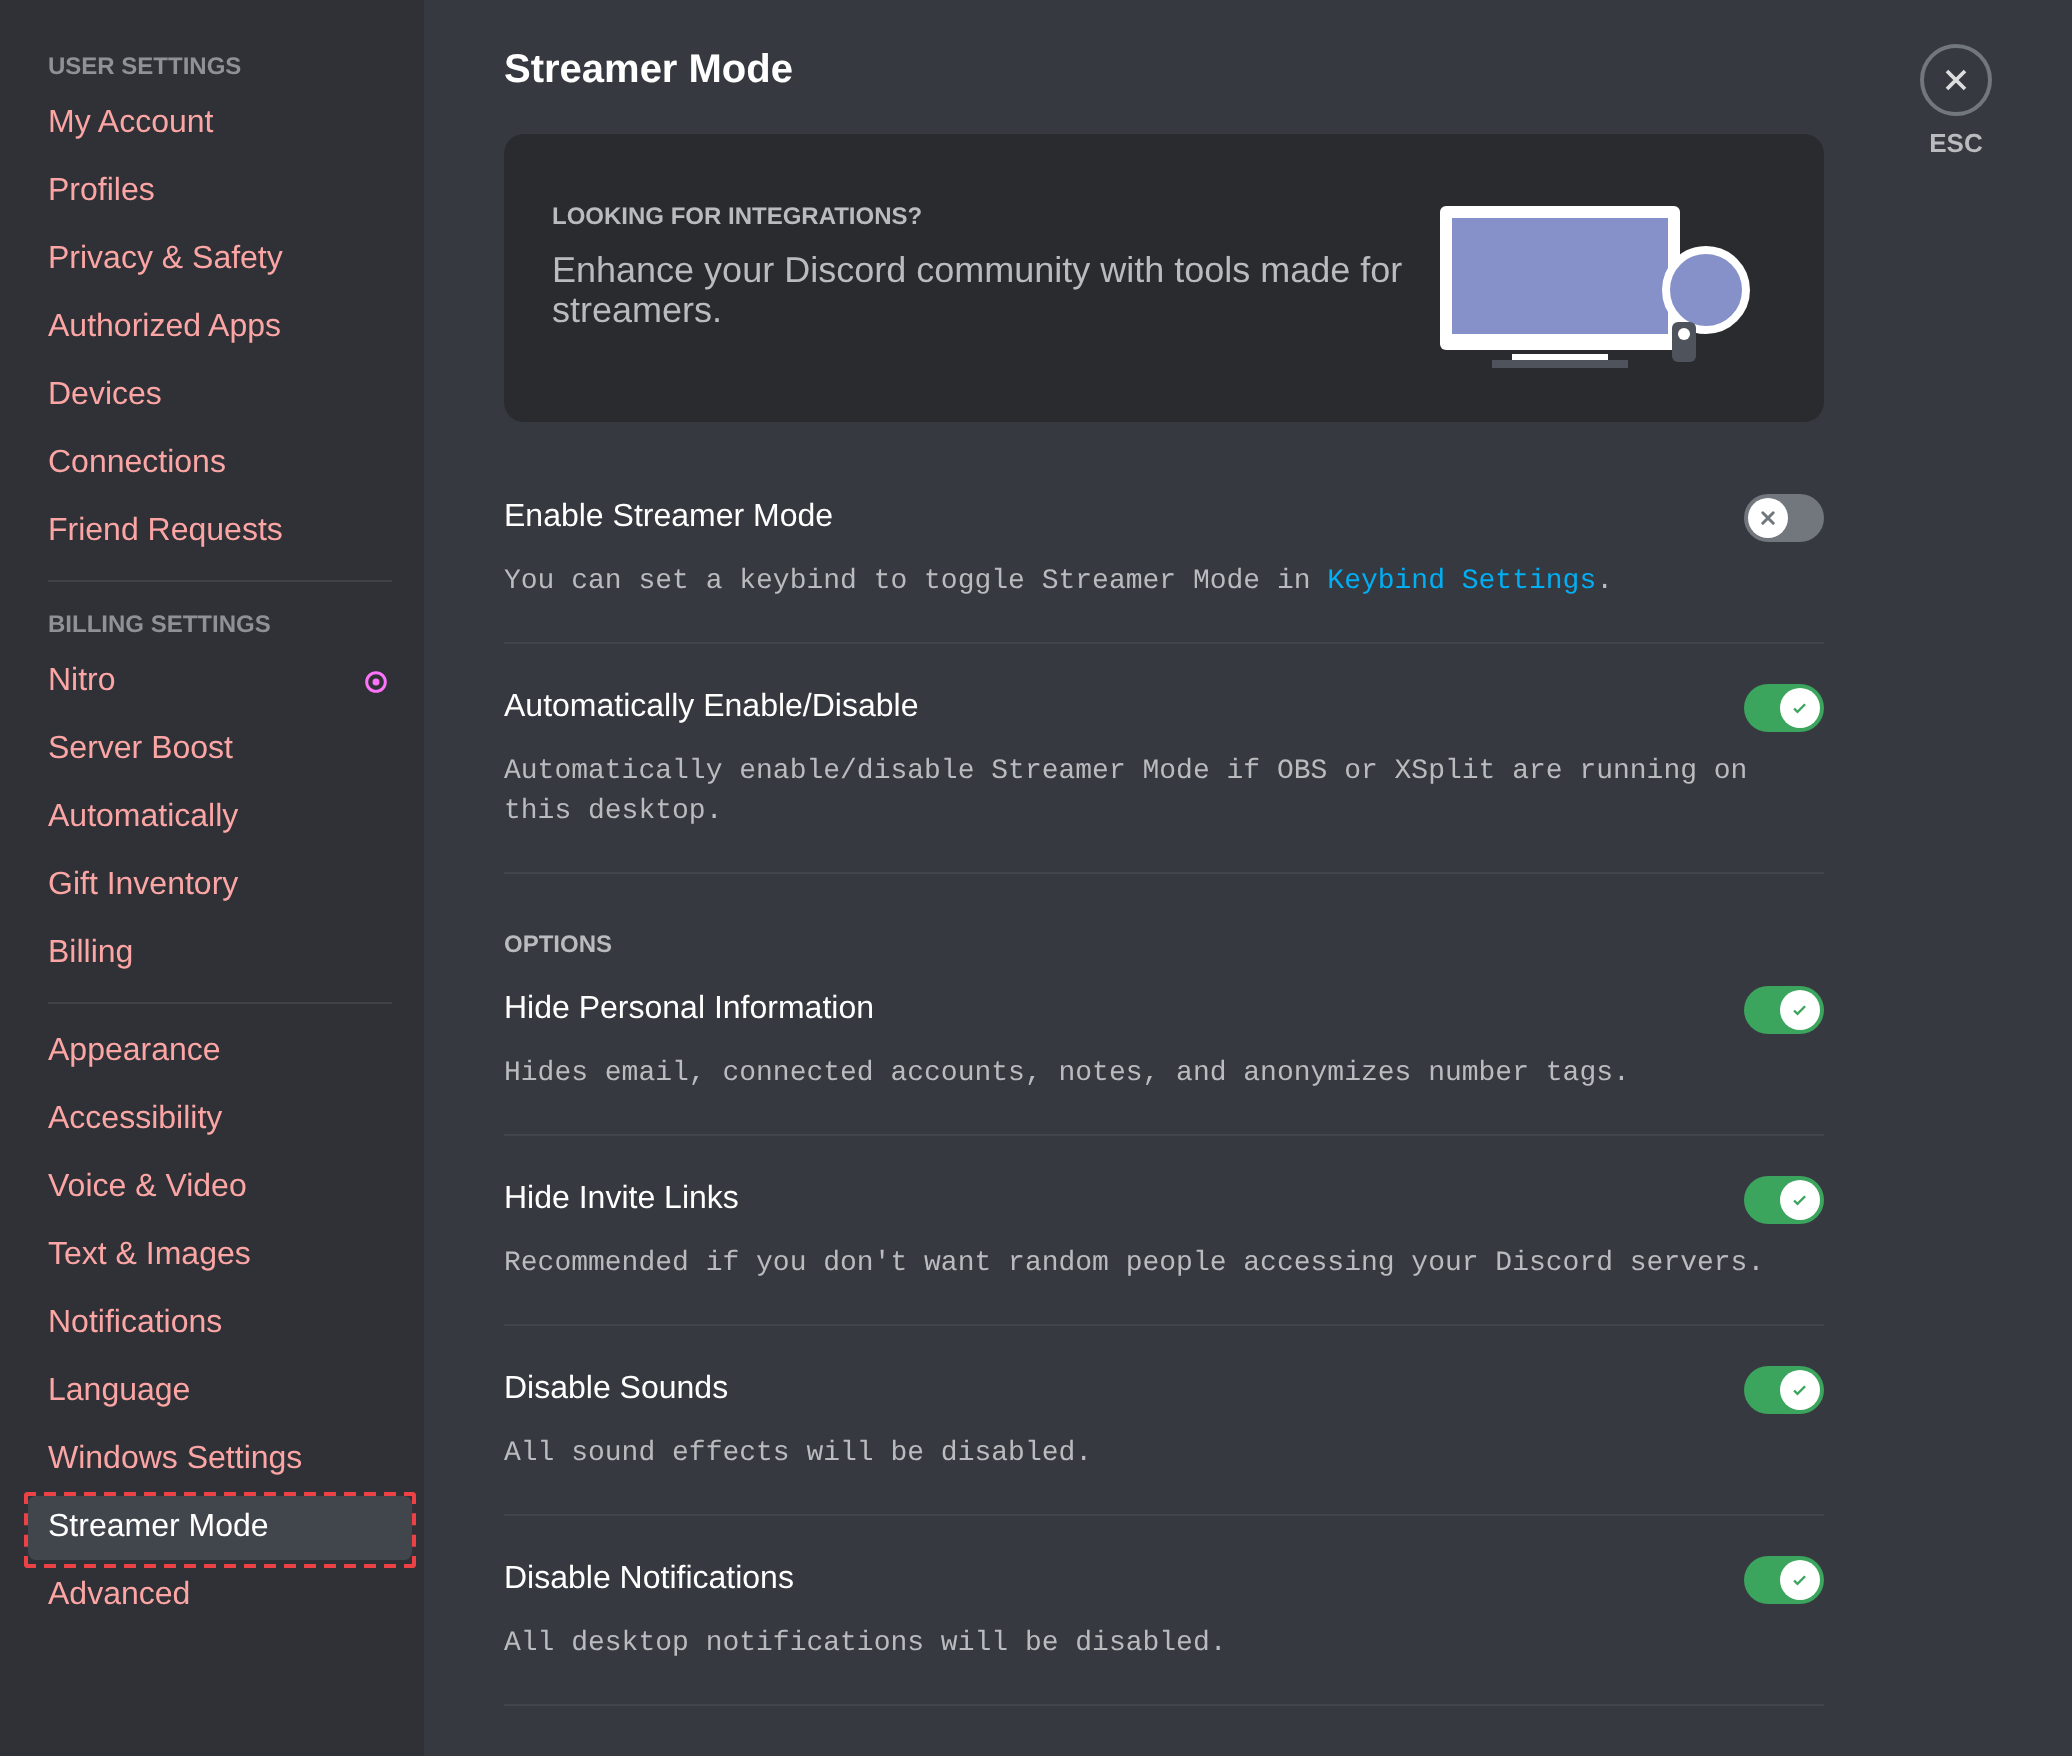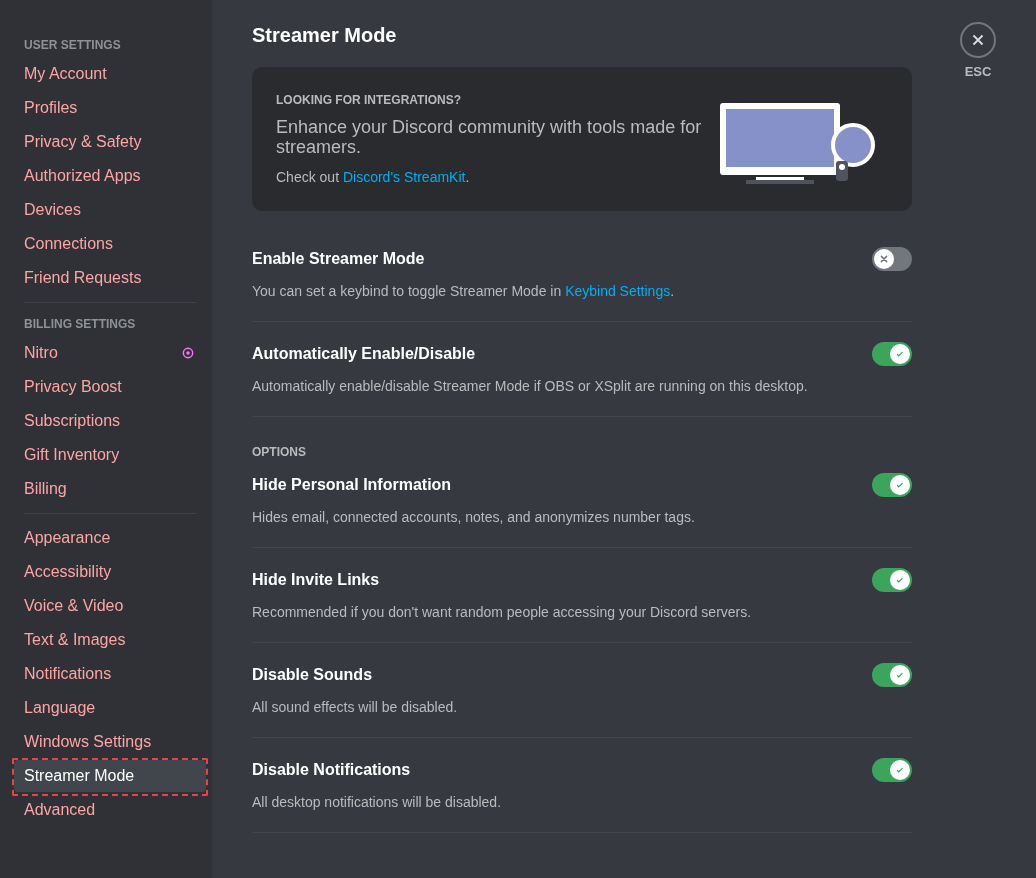--- a/index.html
+++ b/index.html
@@ -22,21 +22,21 @@
 .sidebar::-webkit-scrollbar { width: 8px; }
 .sidebar::-webkit-scrollbar-thumb { background: #202225; border-radius: 4px; }
 .sidebar-header {
   color: #8e9297;
   font-size: 12px;
   font-weight: 700;
   text-transform: uppercase;
   padding: 6px 10px;
   margin-top: 8px;
 }
-.sidebar-header:first-child { margin-top: 12px; }
+.sidebar-header:first-child { margin-top: 0; }
 .sidebar-item {
   color: #fca5a5;
   font-size: 16px;
   padding: 7px 10px;
   border-radius: 4px;
   cursor: pointer;
   display: flex;
   align-items: center;
   justify-content: space-between;
   margin-bottom: 2px;
@@ -112,22 +112,22 @@
 .setting-row {
   padding-bottom: 20px;
   border-bottom: 1px solid rgba(79,84,92,0.48);
   margin-bottom: 20px;
 }
 .setting-head {
   display: flex;
   justify-content: space-between;
   align-items: center;
 }
-.setting-title { color: #fff; font-size: 16px; font-weight: 700; }
-.setting-desc { color: #b9bbbe; font-size: 14px; margin-top: 10px; line-height: 20px; }
+.setting-title { color: #fff; font-size: 16px; font-weight: 400; }
+.setting-desc { color: #b9bbbe; font-size: 14px; margin-top: 10px; line-height: 20px; font-family: Liberation Mono, monospace; }
 .toggle {
   width: 40px; height: 24px;
   border-radius: 12px;
   position: relative;
   cursor: pointer;
   flex-shrink: 0;
 }
 .toggle.on { background: #3ba55d; }
 .toggle.off { background: #72767d; }
 .toggle-knob {
@@ -183,24 +183,24 @@
     <div class="sidebar-item ">
       <span>Nitro</span>
       <span class="nitro-badge">
         <svg width="14" height="14" viewBox="0 0 24 24">
           <circle cx="12" cy="12" r="8" fill="none" stroke="#ff73fa" stroke-width="2.5"></circle>
           <circle cx="12" cy="12" r="3" fill="#ff73fa"></circle>
         </svg>
       </span>
     </div>
     <div class="sidebar-item ">
-      <span>Privacy Boost</span>
-    </div>
-    <div class="sidebar-item ">
-      <span>Subscriptions</span>
+      <span>Server Boost</span>
+    </div>
+    <div class="sidebar-item ">
+      <span>Automatically</span>
     </div>
     <div class="sidebar-item ">
       <span>Gift Inventory</span>
     </div>
     <div class="sidebar-item ">
       <span>Billing</span>
     </div>
     <div class="sidebar-separator"></div>
     <div class="sidebar-item ">
       <span>Appearance</span>
@@ -243,23 +243,20 @@
     <div class="esc-label">ESC</div>
   </div>
 
   <div class="content-inner">
     <h2 class="page-title">Streamer Mode</h2>
 
     <div class="banner">
       <div class="banner-text">
         <div class="banner-title">Looking for integrations?</div>
         <div class="banner-desc">Enhance your Discord community with tools made for streamers.</div>
-        <div class="banner-checkout">
-          <span>Check out </span><span class="link">Discord's StreamKit</span><span>.</span>
-        </div>
       </div>
       <div class="banner-art">
         <svg viewBox="0 0 180 100" width="180" height="100">
           <rect x="12" y="14" width="120" height="72" rx="3" fill="#fff"></rect>
           <rect x="18" y="20" width="108" height="58" fill="#8791c9"></rect>
           <rect x="48" y="88" width="48" height="3" fill="#fff"></rect>
           <rect x="38" y="91" width="68" height="4" fill="#4f545c"></rect>
           <circle cx="145" cy="56" r="20" fill="#8791c9" stroke="#fff" stroke-width="4"></circle>
           <rect x="128" y="72" width="12" height="20" rx="3" fill="#4f545c"></rect>
           <circle cx="134" cy="78" r="3" fill="#fff"></circle>

